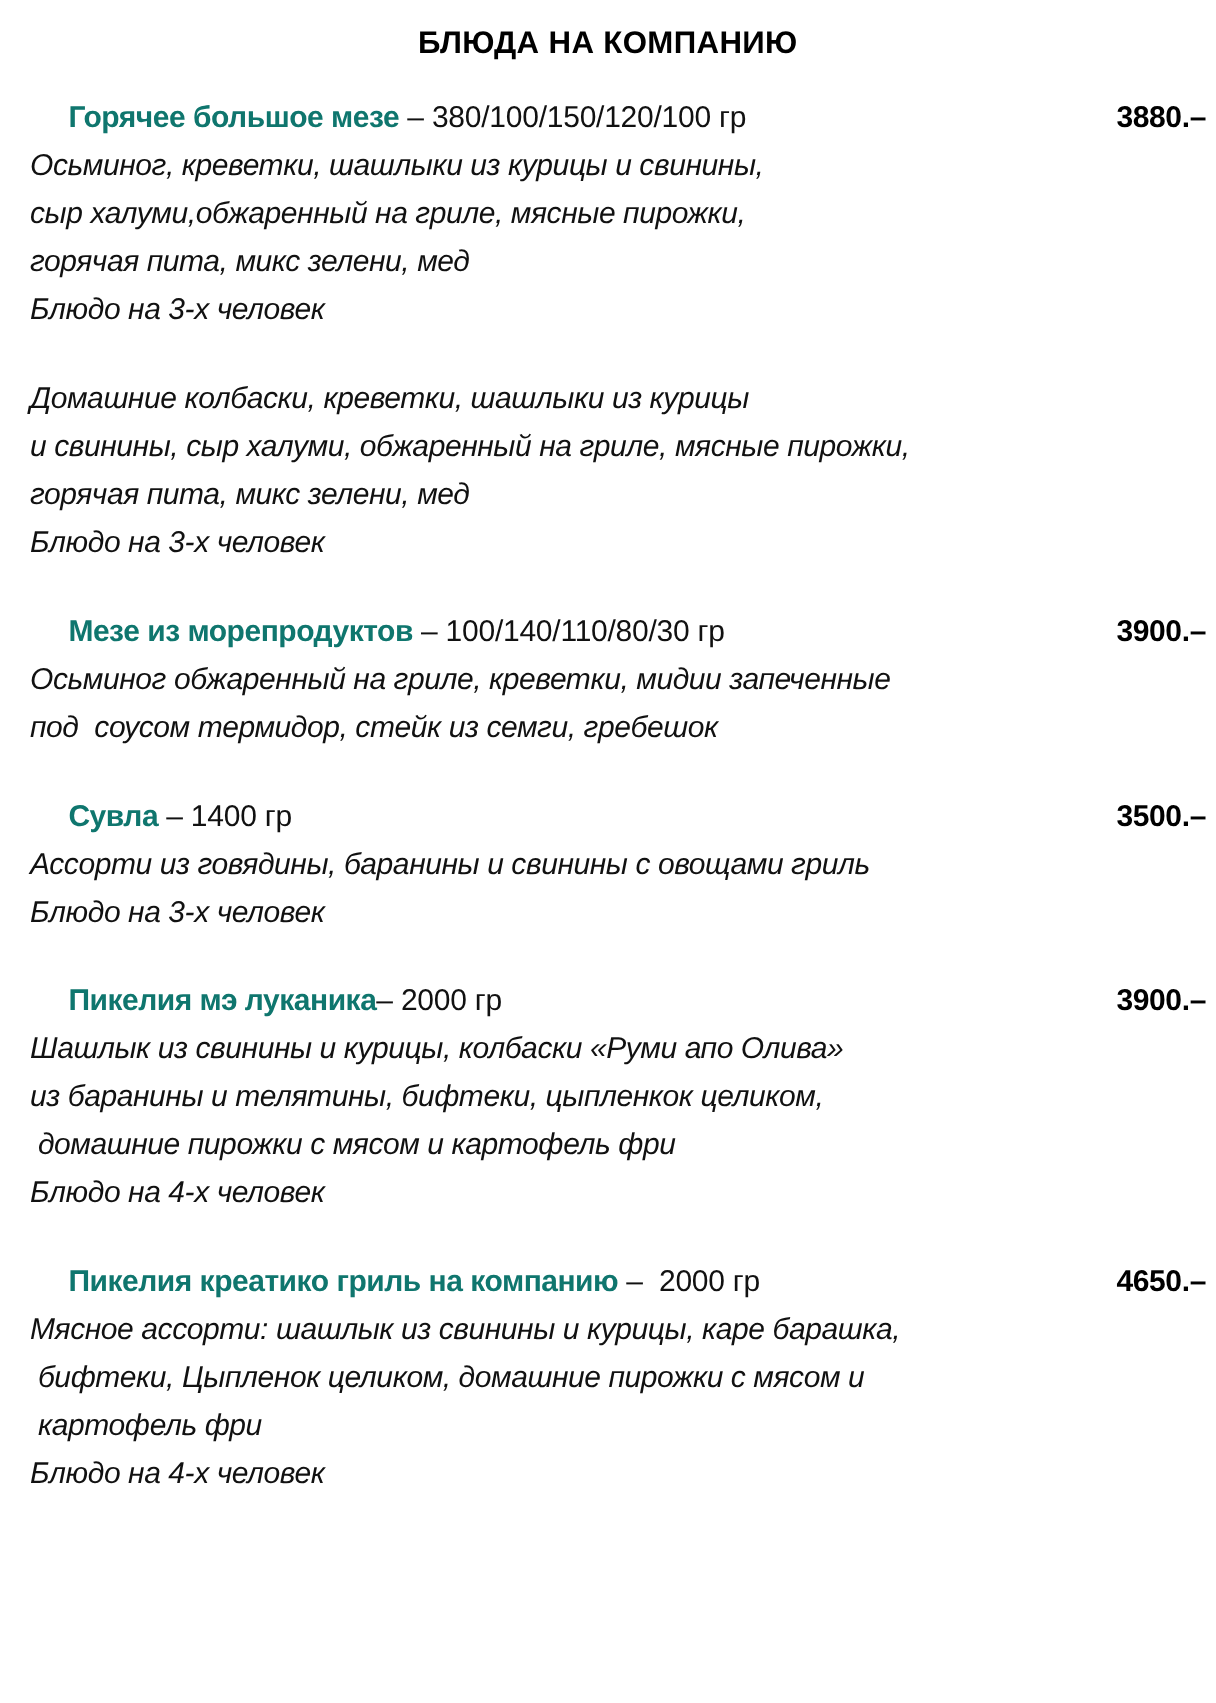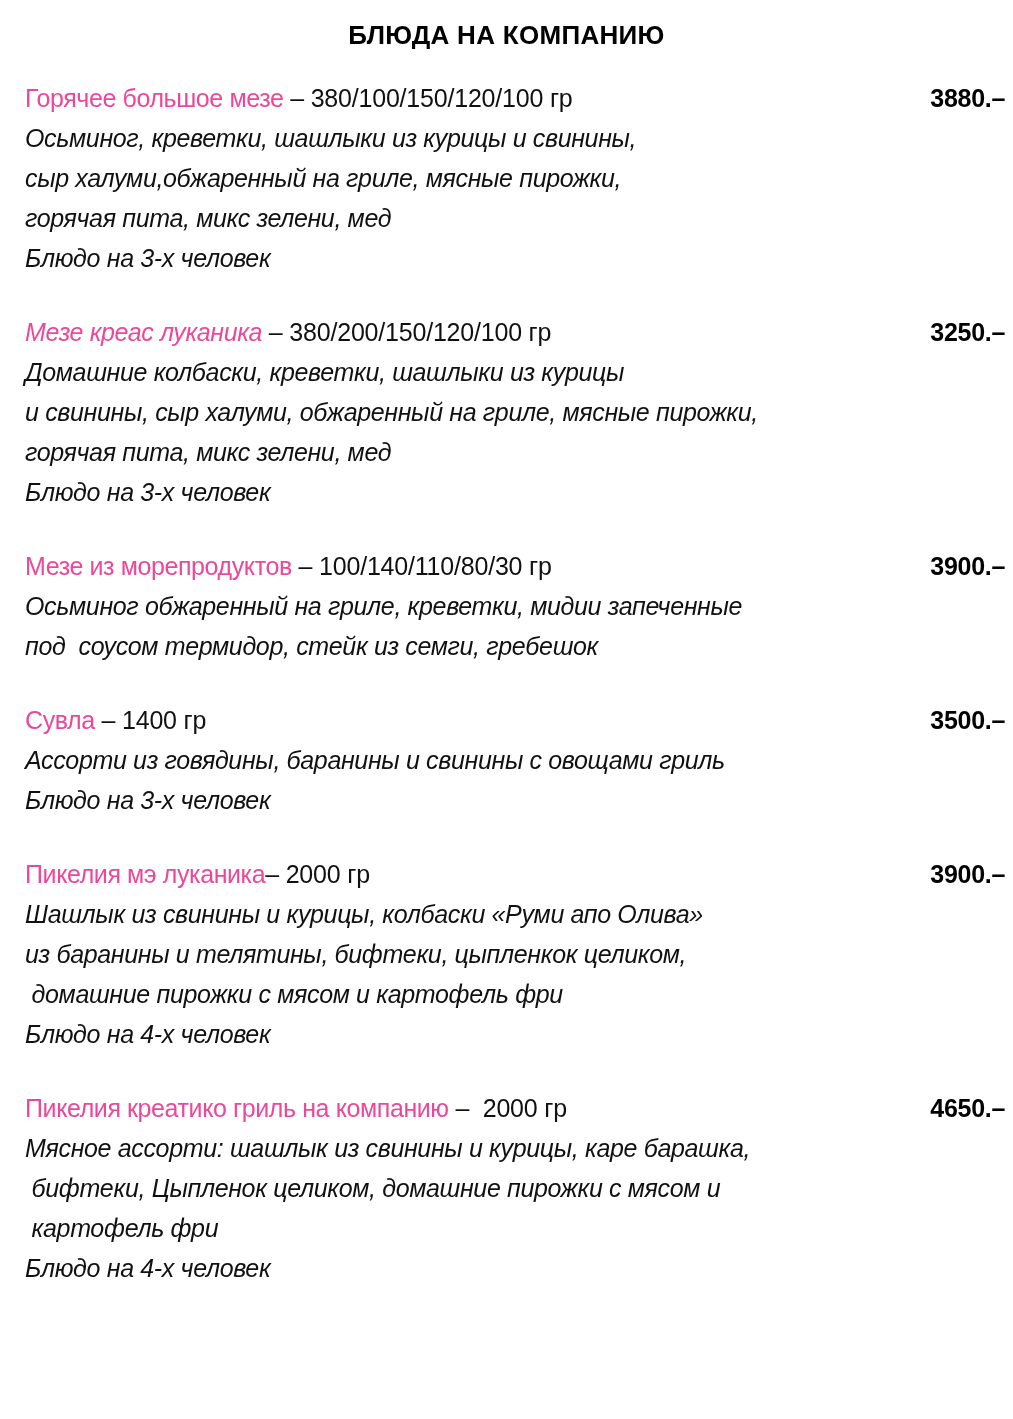--- a/index.html
+++ b/index.html
@@ -59,24 +59,25 @@
     position: relative;
     display: block;
     height: 40px;
     line-height: 40px;
     padding-left: 25px;
     padding-right: 8px;
     white-space: pre;
   }
   .item-name {
     font-family: "Liberation Sans", "DejaVu Sans", sans-serif;
-    font-weight: normal;
+    font-weight: bold;
     font-size: 25px;
     letter-spacing: -0.4px;
-    color: #ec4899;
+    color: #0f766e;
+    margin-left: 32px;
   }
   .item-name.italic {
     font-style: italic;
   }
   .item-weight {
     font-family: "Liberation Sans", "DejaVu Sans", sans-serif;
     font-weight: normal;
     font-style: normal;
     font-size: 25px;
     letter-spacing: -0.2px;
@@ -122,21 +123,20 @@
       <div class="menu-item">
         <div class="item-head"><span class="item-name">Горячее большое мезе</span><span class="item-weight"> – </span><span class="item-weight">380/100/150/120/100 гр</span><span class="item-price">3880.–</span></div>
         <div class="item-desc">
           <span class="desc-line">Осьминог, креветки, шашлыки из курицы и свинины,</span>
           <span class="desc-line">сыр халуми,обжаренный на гриле, мясные пирожки,</span>
           <span class="desc-line">горячая пита, микс зелени, мед</span>
           <span class="desc-line">Блюдо на 3-х человек</span>
         </div>
       </div>
       <div class="menu-item">
-        <div class="item-head"><span class="item-name italic">Мезе креас луканика</span><span class="item-weight"> – </span><span class="item-weight">380/200/150/120/100 гр</span><span class="item-price">3250.–</span></div>
         <div class="item-desc">
           <span class="desc-line">Домашние колбаски, креветки, шашлыки из курицы</span>
           <span class="desc-line">и свинины, сыр халуми, обжаренный на гриле, мясные пирожки,</span>
           <span class="desc-line">горячая пита, микс зелени, мед</span>
           <span class="desc-line">Блюдо на 3-х человек</span>
         </div>
       </div>
       <div class="menu-item">
         <div class="item-head"><span class="item-name">Мезе из морепродуктов</span><span class="item-weight"> – </span><span class="item-weight">100/140/110/80/30 гр</span><span class="item-price">3900.–</span></div>
         <div class="item-desc">

